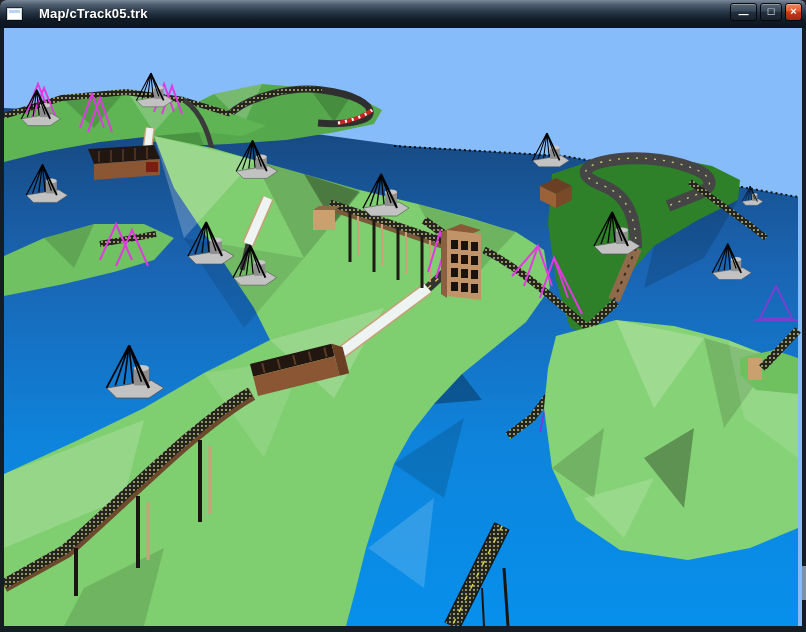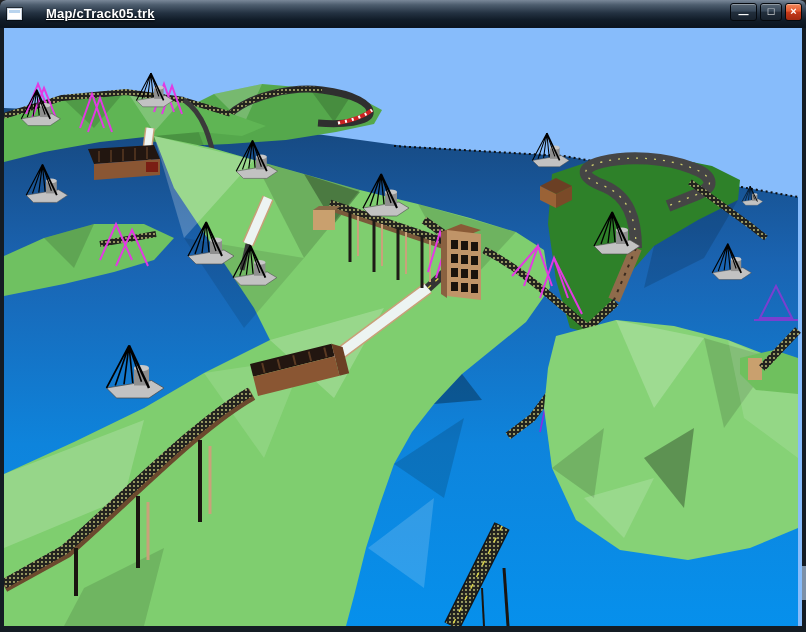--- a/index.html
+++ b/index.html
@@ -13,22 +13,22 @@
   #titlebar{
     position:absolute;left:0;top:0;width:806px;height:28px;
     background:linear-gradient(180deg,#7A8899 0%,#4D5D6E 18%,#243242 48%,#101B27 75%,#0B141E 100%);
     border-bottom:1px solid #0A1422;
     display:flex;align-items:center;
     border-radius:6px 6px 0 0;
   }
   .win-icon{width:15px;height:12px;margin-left:7px;background:#fff;
     border:1px solid #c9d4e0;box-shadow:0 0 0 1px rgba(0,0,0,.45);}
   .win-icon .bar{height:3px;background:#b9d4ee;margin:1px 1px 0 1px;}
-  #title-text{color:#fff;font-size:13px;font-weight:bold;margin-left:24px;
-    text-shadow:0 1px 2px rgba(0,0,0,.9);letter-spacing:.2px;text-decoration:underline;}
+  #title-text{color:#fff;font-size:13px;font-weight:bold;margin-left:17px;
+    text-shadow:0 1px 2px rgba(0,0,0,.9);letter-spacing:.2px;}
   #caption-buttons{position:absolute;right:4px;top:3px;display:flex;gap:3px;}
   .cap-btn{
     height:18px;border:1px solid #05090E;border-radius:3px;
     background:linear-gradient(180deg,#566573 0%,#39495a 45%,#222f3d 50%,#18222d 100%);
     color:#fff;font-size:11px;font-weight:bold;line-height:16px;text-align:center;
     box-shadow:inset 0 1px 0 rgba(255,255,255,.35);
     cursor:default;padding:0;
   }
   .cap-btn.min{width:27px;}
   .cap-btn.max{width:22px;}

